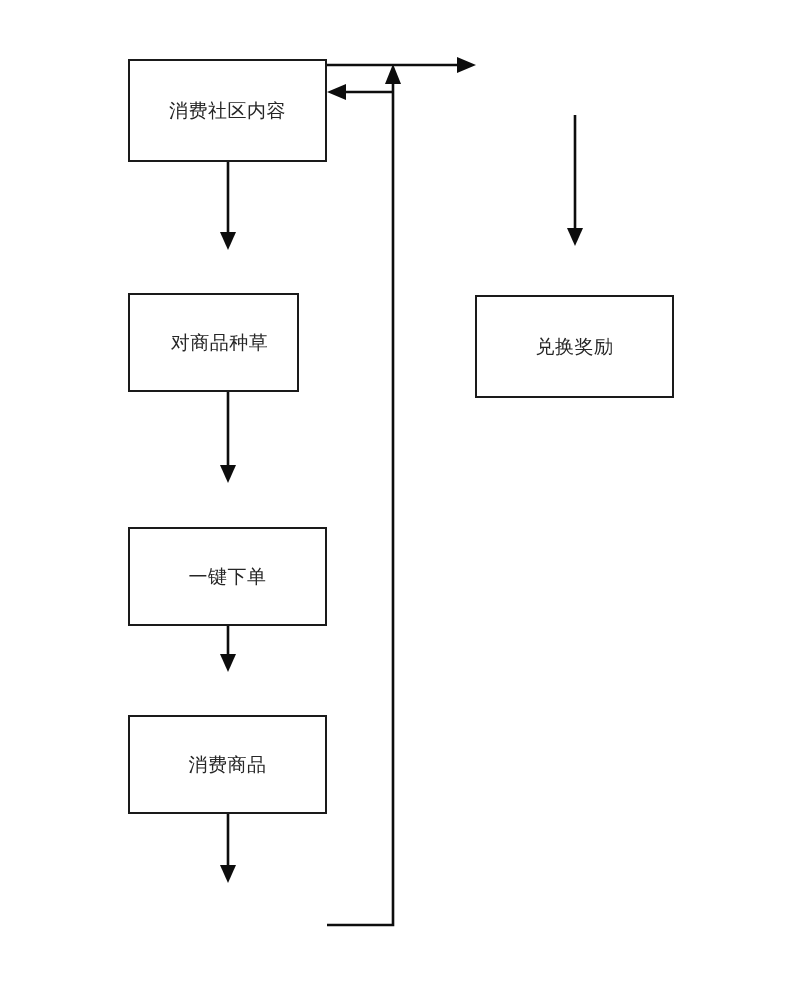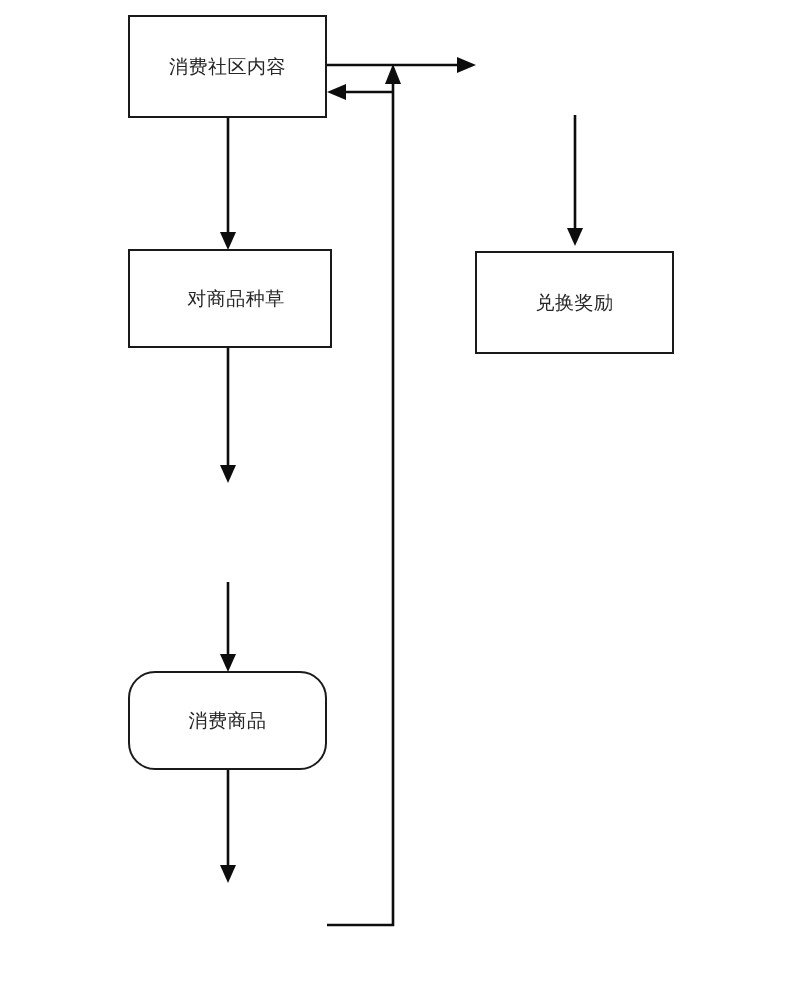--- a/index.html
+++ b/index.html
@@ -26,20 +26,21 @@
     background: #ffffff;
     display: flex;
     align-items: center;
     justify-content: center;
     text-align: center;
     color: #262626;
     font-size: 19px;
     line-height: 1.25;
     letter-spacing: 0.5px;
     white-space: nowrap;
+    margin-top: 44px;
   }
   .node-label {
     display: block;
     pointer-events: none;
   }
   svg.edges {
     position: absolute;
     left: 0;
     top: 0;
     width: 809px;
@@ -103,27 +104,30 @@
       <path class="edge-head" d="M 327 92 L 346 84 L 346 100 Z"></path>
     </g>
 
   </svg>
 
   <div class="node" style="left:128px; top:15px; width:199px; height:103px;">
     <span class="node-label">消费社区内容</span>
   </div>
 
 
-  <div class="node" style="left:128px; top:249px; width:204px; height:99px;padding-left:12px;">
+  <div class="node" style="left:128px; top:249px; width:171px; height:99px;padding-left:12px;">
     <span class="node-label">对商品种草</span>
   </div>
 
   <div class="node" style="left:475px; top:251px; width:199px; height:103px;">
     <span class="node-label">兑换奖励</span>
   </div>
 
+  <div class="node" style="left:128px; top:483px; width:199px; height:99px;">
+    <span class="node-label">一键下单</span>
+  </div>
 
-  <div class="node" style="left:128px; top:671px; width:199px; height:99px;border-radius:27px;">
+  <div class="node" style="left:128px; top:671px; width:199px; height:99px;">
     <span class="node-label">消费商品</span>
   </div>
 
 
 </div>
 
 </body></html>

